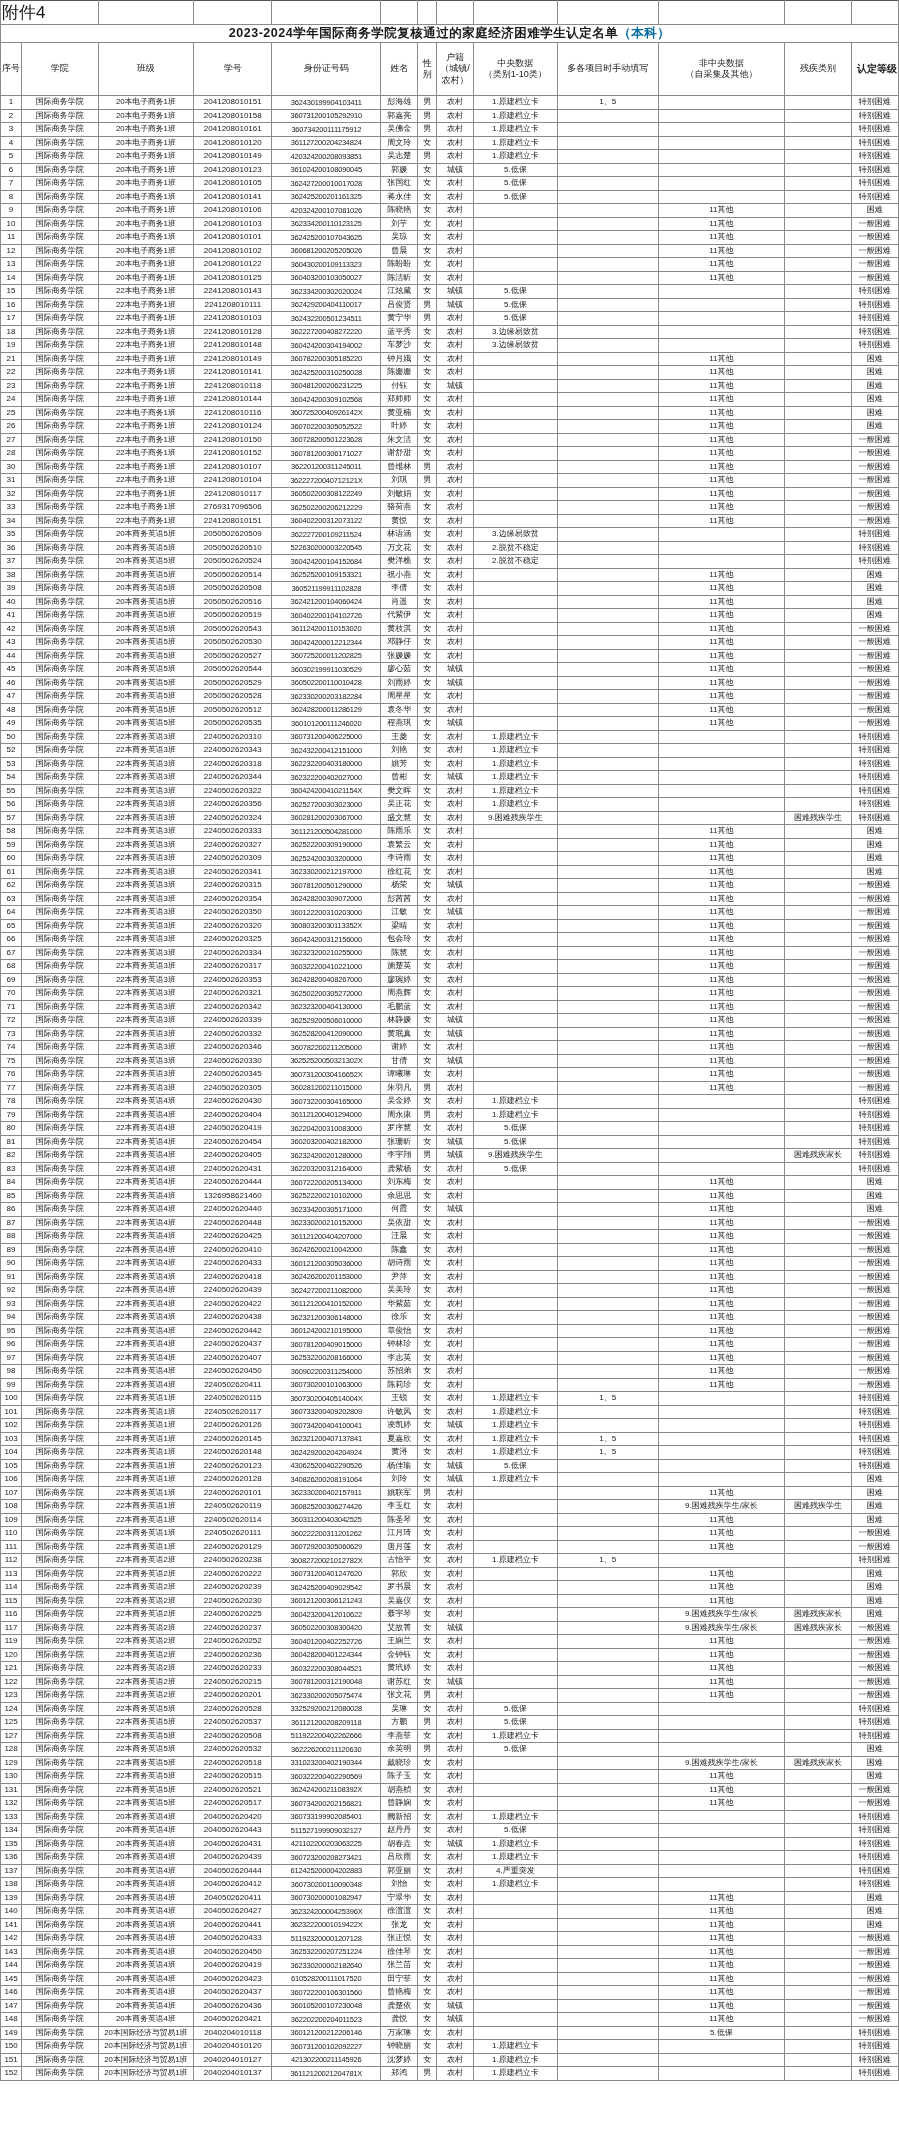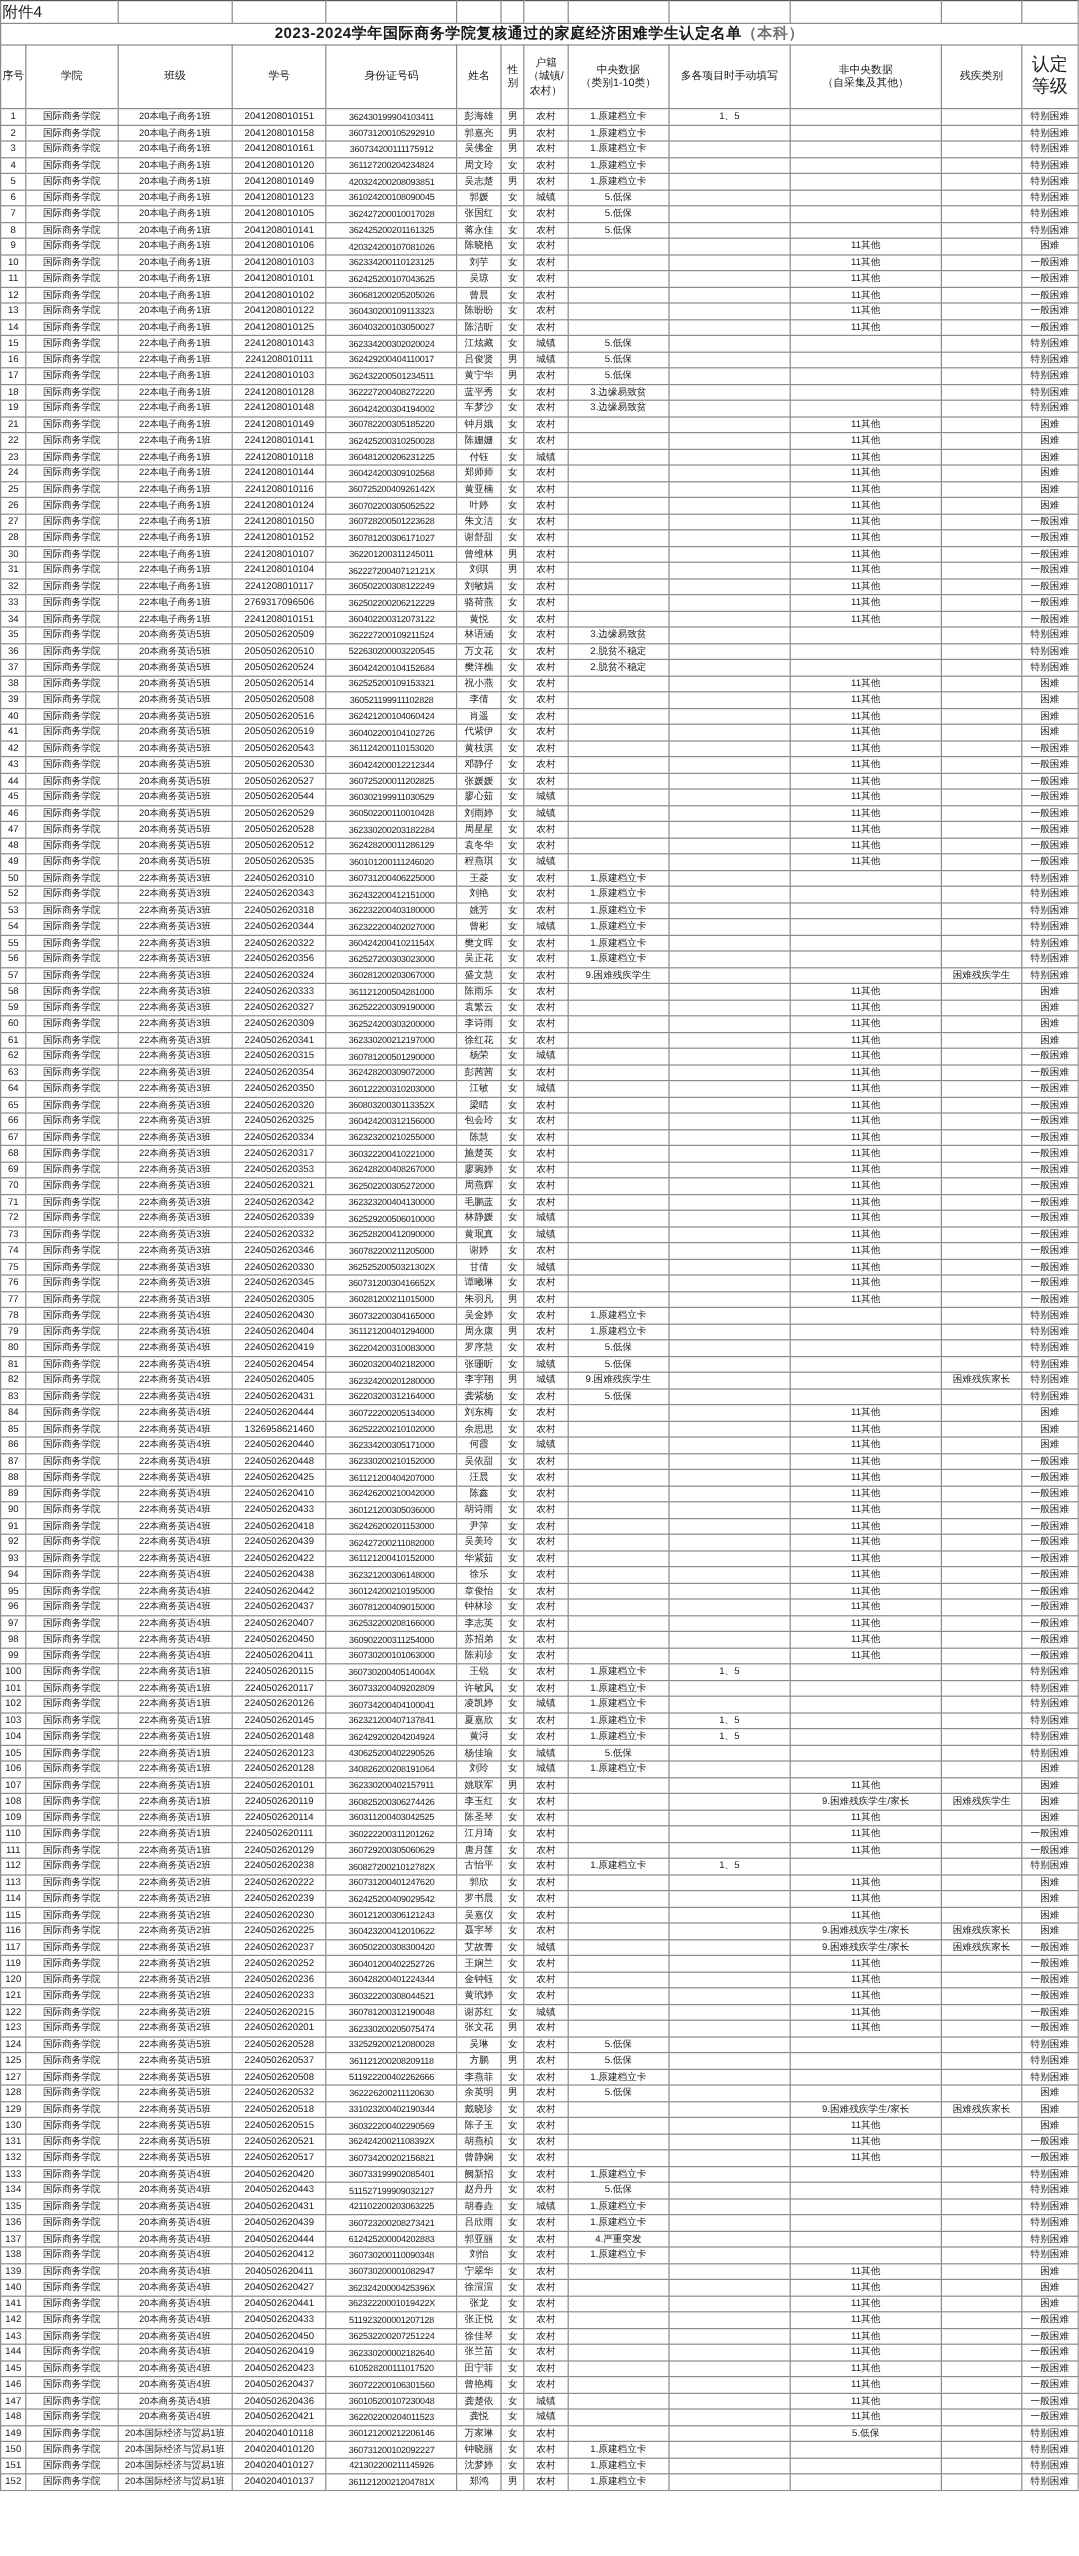--- a/index.html
+++ b/index.html
@@ -3,25 +3,25 @@
 <meta charset="utf-8">
 <style>
   html,body{margin:0;padding:0;background:#fff;}
   body{width:899px;font-family:"Liberation Sans","DejaVu Sans",sans-serif;color:#1a1a1a;}
   .page{width:899px;}
   table{border-collapse:collapse;table-layout:fixed;width:899px;background:#fff;}
   td,th{border:1px solid #8a8a8a;padding:0 1px;overflow:hidden;white-space:nowrap;
         text-align:center;vertical-align:middle;font-weight:normal;}
   tr.attach-row td{border-top:1px solid #555;height:13px;font-size:10px;text-align:left;}
   tr.attach-row td:first-child{overflow:visible;}
-  .attach-label{font-size:13px;}
+  .attach-label{font-size:17px;}
   tr.title-row td{height:15px;font-size:12.5px;font-weight:bold;letter-spacing:.5px;}
-  tr.title-row .red{color:#737373;}
+  tr.title-row .red{color:#0369a1;}
   tr.header-row th{height:52px;font-size:9px;line-height:1.25;white-space:pre-line;}
-  tr.header-row th:last-child{font-weight:normal;font-size:15px;}
+  tr.header-row th:last-child{font-weight:bold;font-size:10px;text-align:right;}
   tbody.data td{height:12.5px;font-size:8px;line-height:1;}
   tbody.data td:nth-child(5){font-size:7.5px;letter-spacing:-0.2px;}
   tbody.data td:nth-child(3){font-size:7.8px;}
   table{border-right:1.5px solid #444;border-bottom:1.5px solid #444;}
 </style>
 </head>
 <body>
 
 <div class="page">
   <table>

